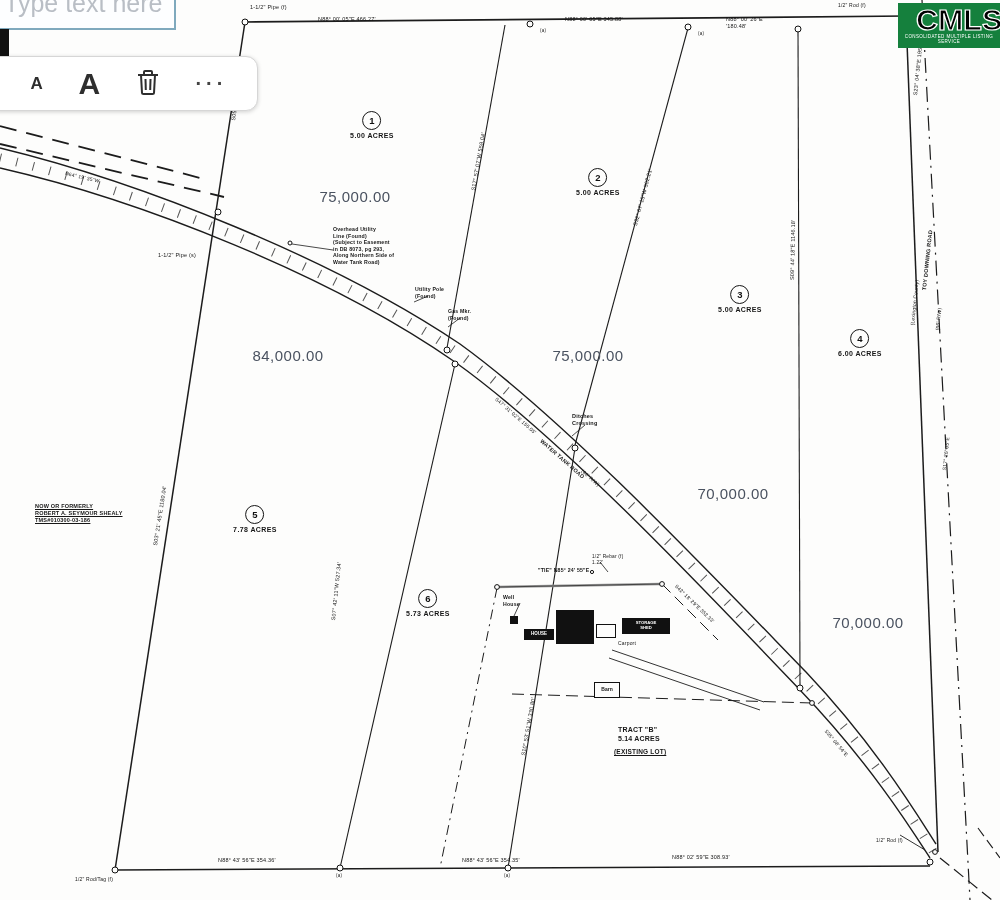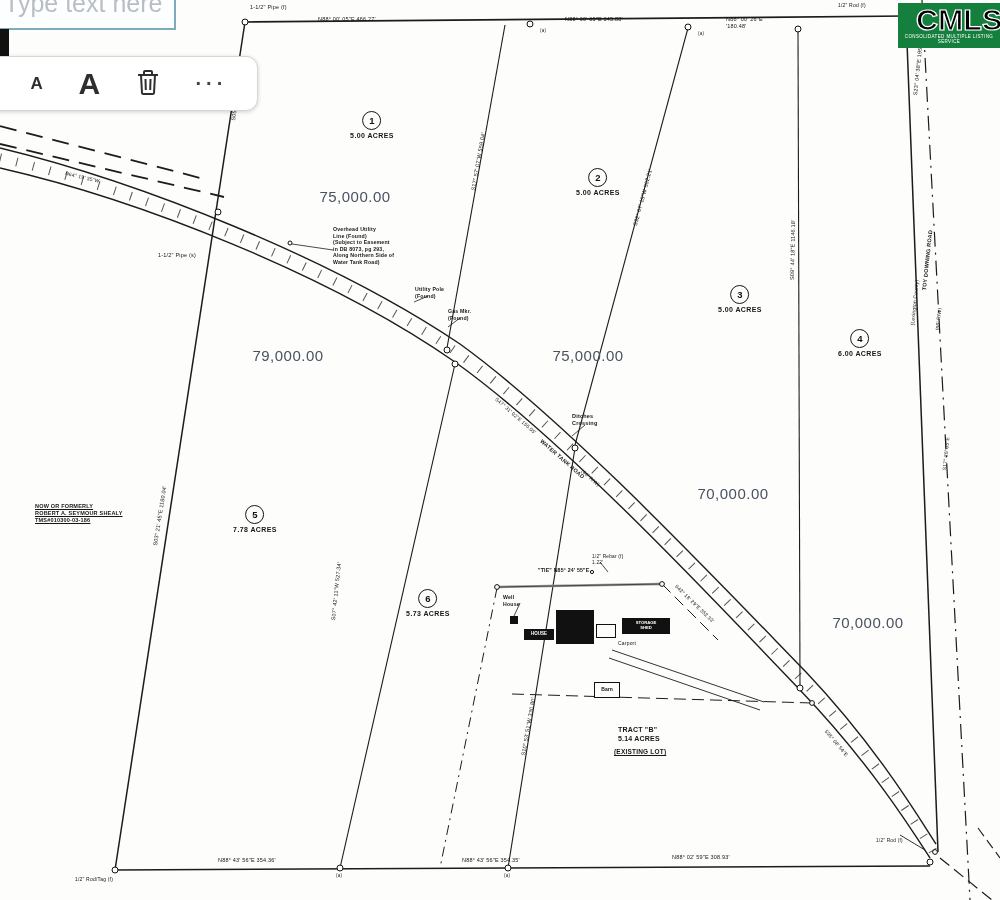--- a/index.html
+++ b/index.html
@@ -193,21 +193,21 @@
       </div>
       <div class="lot" style="left: 255px; top: 505px;">
         <div class="circ">5</div>
         <div class="ac">7.78 ACRES</div>
       </div>
       <div class="lot" style="left: 428px; top: 589px;">
         <div class="circ">6</div>
         <div class="ac">5.73 ACRES</div>
       </div>
       <div class="price" style="left: 355px; top: 196px;">75,000.00</div>
-      <div class="price" style="left: 288px; top: 355px;">79,000.00</div>
+      <div class="price" style="left: 288px; top: 355px;">84,000.00</div>
       <div class="price" style="left: 588px; top: 355px;">75,000.00</div>
       <div class="price" style="left: 733px; top: 493px;">70,000.00</div>
       <div class="price" style="left: 868px; top: 622px;">70,000.00</div>
       <div class="struct solid" style="left: 510px; top: 616px; width: 8px; height: 8px;"></div>
       <div class="struct solid" style="left: 556px; top: 610px; width: 38px; height: 34px;"></div>
       <div class="struct solid" style="left: 524px; top: 629px; width: 30px; height: 11px;">
         <span style="font-size: 4.5px;">HOUSE</span>
       </div>
       <div class="struct outline" style="left: 596px; top: 624px; width: 20px; height: 14px;"></div>
       <div class="struct solid" style="left: 622px; top: 618px; width: 48px; height: 16px;">

